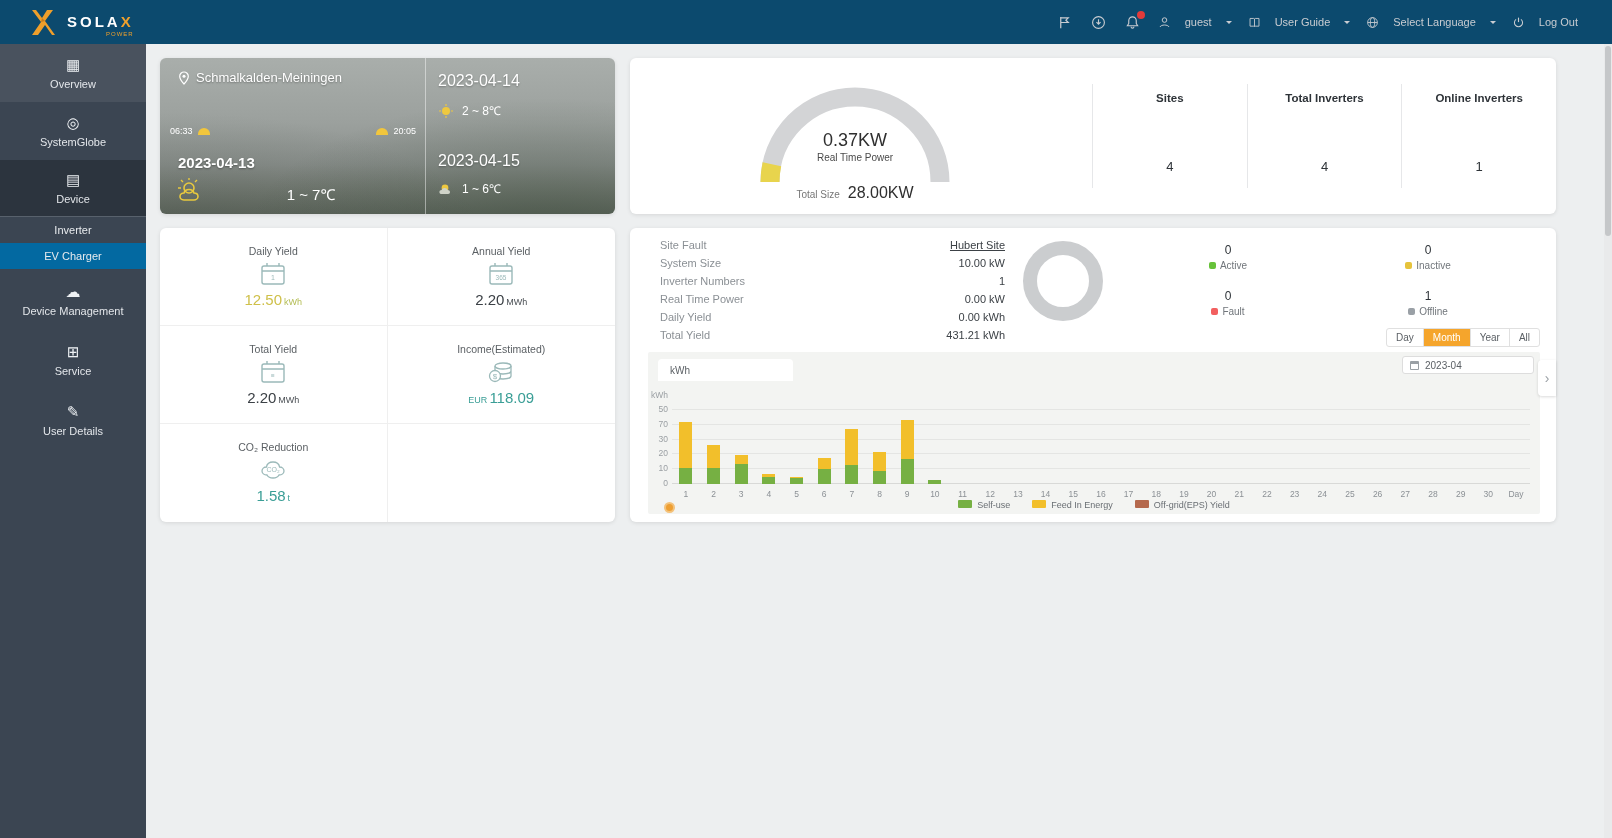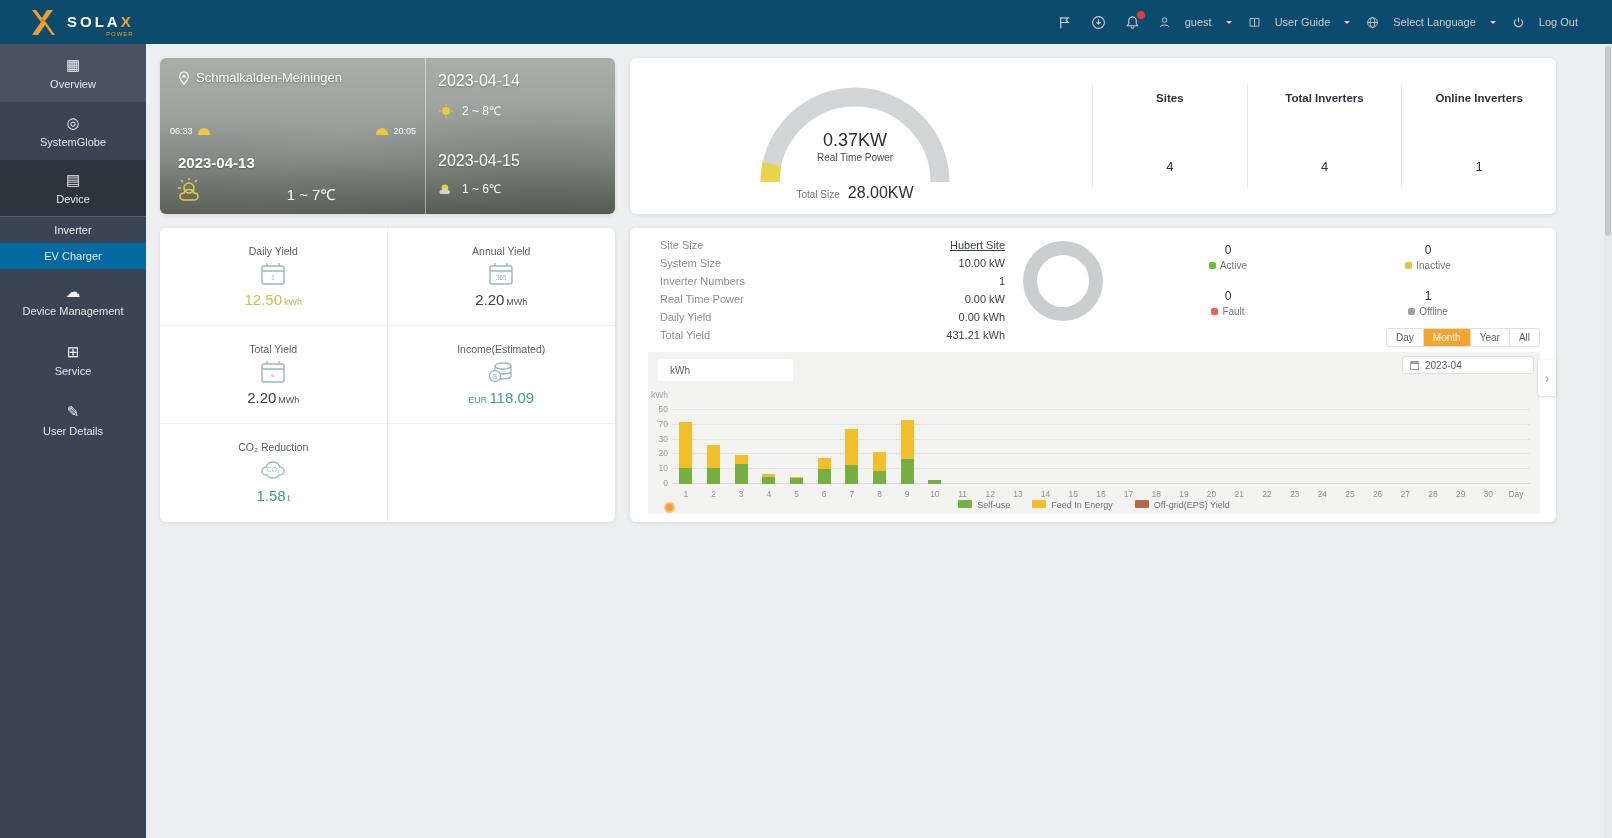--- a/index.html
+++ b/index.html
@@ -348,21 +348,21 @@
           <text x="15" y="15" font-size="7" fill="#9bb9b9" text-anchor="middle">CO₂</text>
         </svg>
       <span><span class="yval v-teal">1.58</span><span class="yunit u-teal">t</span></span>
     </div>
   </div>
 </div>
 
 <div class="card sitecard">
   <div class="srows">
     <div class="srow">
-        <span class="sl">Site Size</span>
+        <span class="sl">Site Fault</span>
         <span class="sv sv-link">Hubert Site</span>
       </div>
     <div class="srow">
         <span class="sl">System Size</span>
         <span class="sv">10.00 kW</span>
       </div>
     <div class="srow">
         <span class="sl">Inverter Numbers</span>
         <span class="sv">1</span>
       </div>

